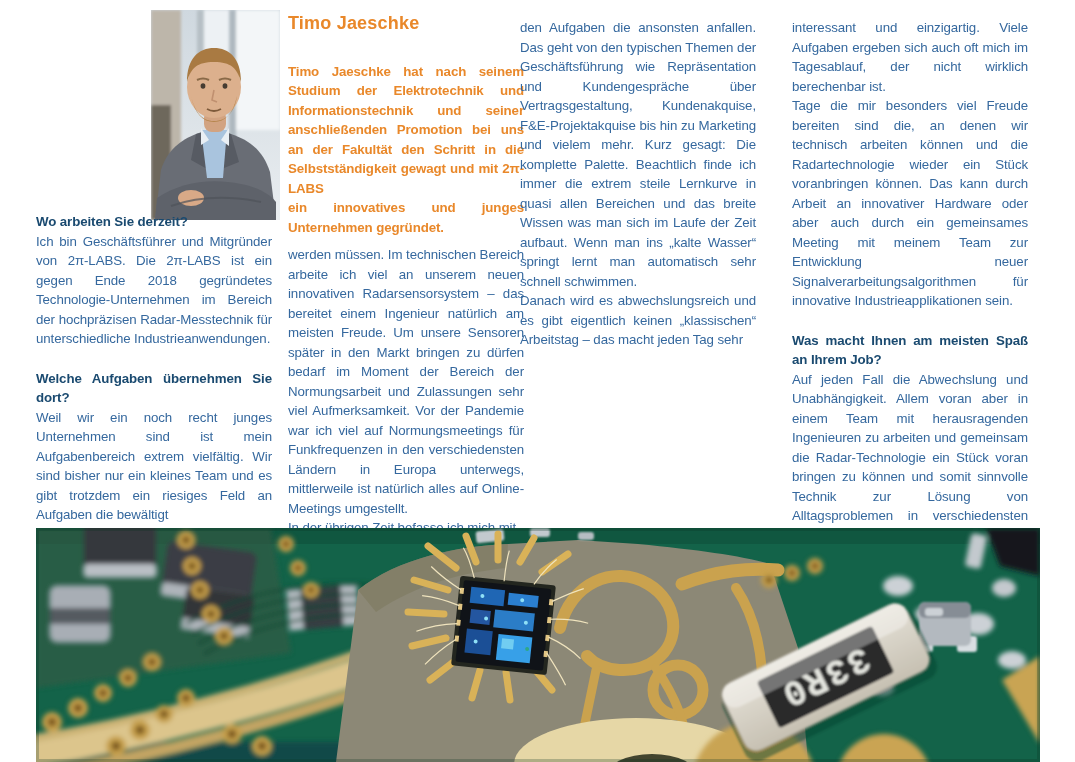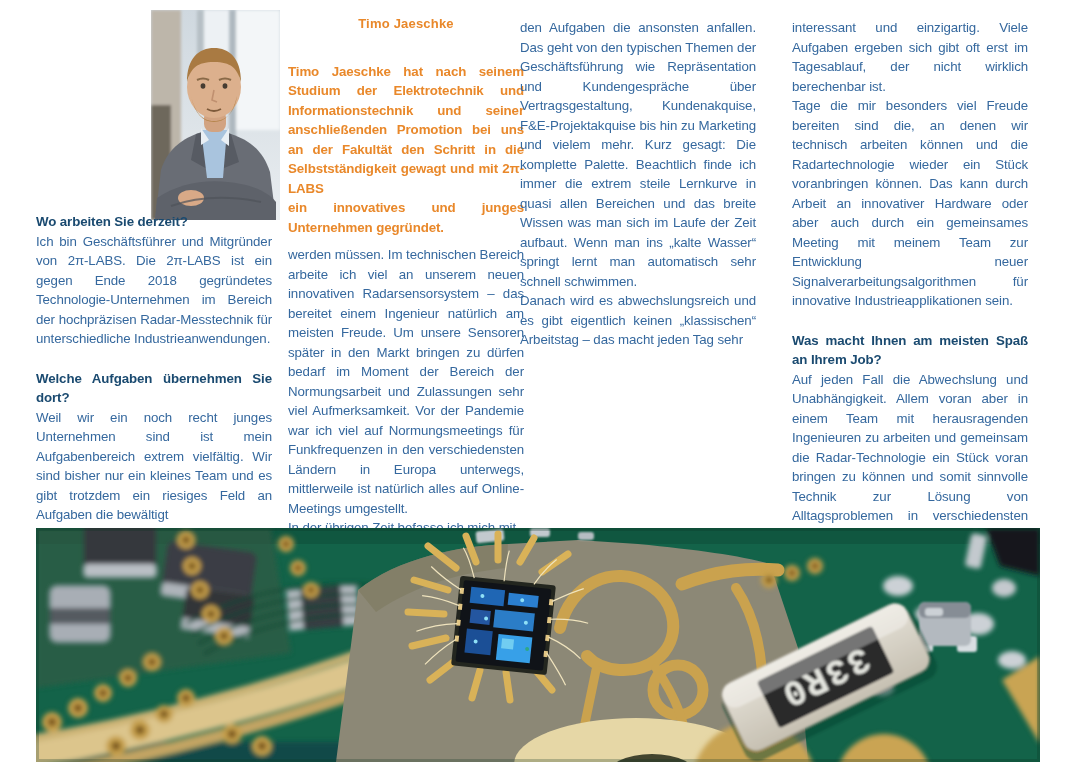--- a/index.html
+++ b/index.html
@@ -23,23 +23,23 @@
   .col p { margin: 0; }
   .q { font-weight: bold; color: var(--heading_navy, #1a4a70); }
   .sp { margin-top: 20px !important; }
 
   .col1 { left: 36px;  top: 212px; }
   .col2 { left: 288px; top: 14px;  }
   .col3 { left: 520px; top: 18px;  }
   .col4 { left: 792px; top: 18px;  }
 
   .title {
-    font-size: 13px; font-weight: bold; margin: 0;
+    font-size: 18px; font-weight: bold; margin: 0;
     color: var(--accent_orange, #e9882a);
-    text-align: center; letter-spacing: 0.2px;
+    text-align: left; letter-spacing: 0.2px;
   }
   .intro { font-weight: bold; color: var(--accent_orange, #e9882a); }
   .intro-first { margin-top: 28px !important; }
   .after-intro { margin-top: 8px !important; }
 
   .portrait { position: absolute; left: 151px; top: 10px; width: 129px; height: 210px; }
   .pcb      { position: absolute; left: 36px; top: 528px; width: 1004px; height: 234px; }
 </style>
 </head>
 <body>
@@ -102,21 +102,21 @@
     <p class="a after-intro">werden müssen. Im technischen Bereich arbeite ich viel an unserem neuen innovativen Radarsensorsystem – das bereitet einem Ingenieur natürlich am meisten Freude. Um unsere Sensoren später in den Markt bringen zu dürfen bedarf im Moment der Bereich der Normungsarbeit und Zulassungen sehr viel Aufmerksamkeit. Vor der Pandemie war ich viel auf Normungsmeetings für Funkfrequenzen in den verschiedensten Ländern in Europa unterwegs, mittlerweile ist natürlich alles auf Online-Meetings umgestellt.</p>
     <p class="a">In der übrigen Zeit befasse ich mich mit</p>
   </section>
 
   <section class="col col3">
     <p class="a">den Aufgaben die ansonsten anfallen. Das geht von den typischen Themen der Geschäftsführung wie Repräsentation und Kundengespräche über Vertragsgestaltung, Kundenakquise, F&amp;E-Projektakquise bis hin zu Marketing und vielem mehr. Kurz gesagt: Die komplette Palette. Beachtlich finde ich immer die extrem steile Lernkurve in quasi allen Bereichen und das breite Wissen was man sich im Laufe der Zeit aufbaut. Wenn man ins „kalte Wasser“ springt lernt man automatisch sehr schnell schwimmen.</p>
     <p class="a">Danach wird es abwechslungsreich und es gibt eigentlich keinen „klassischen“ Arbeitstag – das macht jeden Tag sehr</p>
   </section>
 
   <section class="col col4">
-    <p class="a">interessant und einzigartig. Viele Aufgaben ergeben sich gibt oft erst im Tagesablauf, der nicht wirklich berechenbar ist.</p>
+    <p class="a">interessant und einzigartig. Viele Aufgaben ergeben sich auch oft mich im Tagesablauf, der nicht wirklich berechenbar ist.</p>
     <p class="a">Tage die mir besonders viel Freude bereiten sind die, an denen wir technisch arbeiten können und die Radartechnologie wieder ein Stück voranbringen können. Das kann durch Arbeit an innovativer Hardware oder aber auch durch ein gemeinsames Meeting mit meinem Team zur Entwicklung neuer Signalverarbeitungsalgorithmen für innovative Industrieapplikationen sein.</p>
     <p class="q sp">Was macht Ihnen am meisten Spaß an Ihrem Job?</p>
     <p class="a">Auf jeden Fall die Abwechslung und Unabhängigkeit. Allem voran aber in einem Team mit herausragenden Ingenieuren zu arbeiten und gemeinsam die Radar-Technologie ein Stück voran bringen zu können und somit sinnvolle Technik zur Lösung von Alltagsproblemen in verschiedensten Industriebereichen zu entwickeln. Etwas Sinnvolles zu</p>
   </section>
 
   <svg class="pcb" viewBox="0 0 1004 234" preserveAspectRatio="none" aria-hidden="true">
     <defs>
       <filter id="b2">
           <feGaussianBlur stdDeviation="2.4"></feGaussianBlur>
         </filter>

